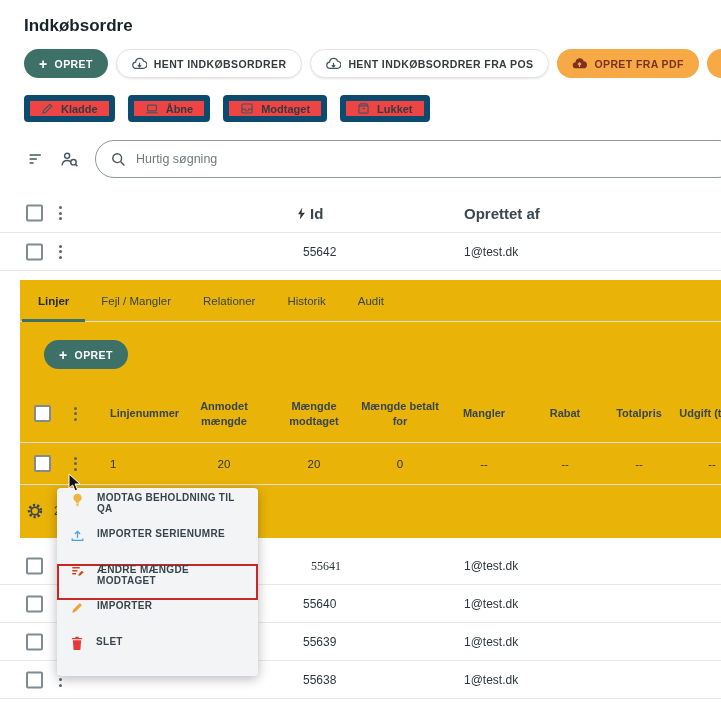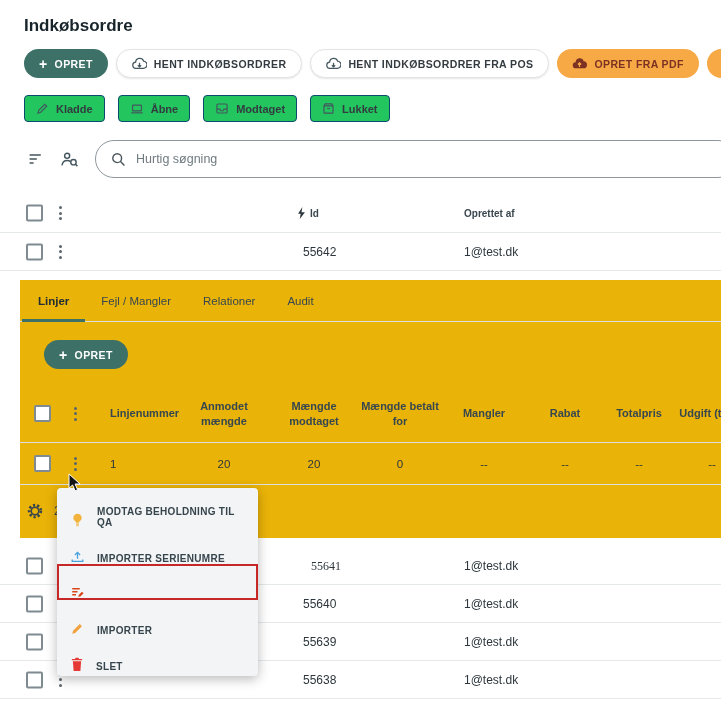--- a/index.html
+++ b/index.html
@@ -22,21 +22,21 @@
   }
   .btn-teal   { background:#3d7168; color:#fff; }
   .btn-outline{ background:#fff; color:#333b40; border:1px solid #e1e4e6; box-shadow:0 1px 2px rgba(0,0,0,.10); }
   .btn-orange { background:#f6a945; color:#7c3123;align-items:center; }
   .plus { font-size:14px; font-weight:700; line-height:1; }
 
   
   .chiprow { display:flex; gap:13px; margin:17px 0 0 24px; }
   .chip {
     display:inline-flex; align-items:center; gap:7px; height:27px; padding:0 11px;
-    border:1px solid #0c4a6e; border-radius:4px; background:#22c55e;
+    border:6px solid #0c4a6e; border-radius:4px; background:#ef4444;
     font-size:11px; font-weight:600; color:#333b40; cursor:pointer;
   }
   .chip svg { color:#44565e; }
 
   
   .searchrow { display:flex; align-items:center; margin:18px 0 0 28px; }
   .srch-ic { color:#44565e; cursor:pointer; display:inline-flex; }
   .srch-ic + .srch-ic { margin-left:16px; }
   .searchbox {
     flex:1; display:flex; align-items:center; gap:10px; height:38px;
@@ -53,21 +53,21 @@
   
   .ohead { position:relative; height:39px; border-bottom:1px solid #e6e9ea; margin-top:16px; }
   .orow  { position:relative; height:38px; border-bottom:1px solid #e6e9ea; background:#fff; }
   .cb {
     width:17px; height:17px; border:2px solid #7f8b91; border-radius:2px;
     background:#fff; display:inline-block; flex:none; cursor:pointer;
   }
   .abs { position:absolute; top:50%; transform:translateY(-50%); }
   .kebab { display:inline-flex; flex-direction:column; gap:2.5px; padding:4px 6px; cursor:pointer; }
   .kebab i { width:3px; height:3px; border-radius:50%; background:#5b666c; }
-  .hcell { font-size:10px; font-weight:600; color:#3a474f; }
+  .hcell { font-size:15px; font-weight:600; color:#3a474f; }
   .bcell { font-size:12px; color:#2c363c; }
   .idhead { display:flex; align-items:center; gap:4px; }
 
   
   .panel { margin:9px 0 0 20px; width:701px; background:#eab308; padding-bottom:14px; }
   .tabs { display:flex; height:42px; border-bottom:1px solid #dcdfe1; padding-left:2px; }
   .tab {
     display:flex; align-items:center; padding:0 16px; font-size:11.5px;
     color:#37474f; position:relative; cursor:pointer;
   }
@@ -86,21 +86,21 @@
   .lrow { height:42px; border-bottom:1px solid #dcdfe1; }
   .lrow .val { font-size:11.5px; color:#2c363c; text-align:center; }
   .pfoot { display:flex; align-items:center; gap:10px; margin:13px 0 0 6px; height:26px; font-size:12px; color:#36454d; }
 
   
   .menu {
     position:absolute; left:57px; top:488px; width:201px; background:#f3f4f5;
     border-radius:4px; box-shadow:0 3px 12px rgba(0,0,0,.28); padding:4px 0; z-index:5;
   }
   .mitem {
-    display:flex; align-items:flex-end; gap:12px; height:36px; padding:0 13px;
+    display:flex; align-items:flex-start; gap:12px; height:36px; padding:0 13px;
     font-size:10px; font-weight:700; letter-spacing:.3px; color:#36454d; cursor:pointer;
   }
   .mitem.hl { box-shadow:inset 0 0 0 2px #c62828; }
   .mitem svg { flex:none; }
 
   .cursor { position:absolute; left:68px; top:473px; z-index:9; pointer-events:none; }
 </style>
 </head>
 <body>
 
@@ -237,20 +237,21 @@
     </span>
   <span class="bcell abs" style="left:303px;">55642</span>
   <span class="bcell abs" style="left:464px;">1@test.dk</span>
 </div>
 
 <div class="panel">
   <div class="tabs">
     <span class="tab active">Linjer</span>
     <span class="tab">Fejl / Mangler</span>
     <span class="tab">Relationer</span>
+    <span class="tab">Historik</span>
     <span class="tab">Audit</span>
   </div>
 
   <button class="btn btn-teal">
     <span class="plus">+</span>
     <span>OPRET</span>
   </button>
 
   <div class="lhead">
     <span class="cb" style="justify-self:start;"></span>
@@ -361,20 +362,21 @@
     </span>
     <span>IMPORTER SERIENUMRE</span>
   </div>
   <div class="mitem hl">
     <span style="display:inline-flex;">
       <svg width="15" height="15" viewBox="0 0 20 20" fill="none" stroke="#d84315" stroke-width="1.8">
           <path d="M3 5h10M3 9h7M3 13h5"></path>
           <path d="M11 16l.9-3.1 4-4 2.2 2.2-4 4z" fill="#d84315" stroke="none"></path>
         </svg>
     </span>
+    <span>ÆNDRE MÆNGDE MODTAGET</span>
   </div>
   <div class="mitem">
     <span style="display:inline-flex;">
       <svg width="15" height="15" viewBox="0 0 20 20">
           <path d="M3 17l1.1-3.9 9-9 2.8 2.8-9 9z" fill="#f2a03d"></path>
         </svg>
     </span>
     <span>IMPORTER</span>
   </div>
   <div class="mitem">

